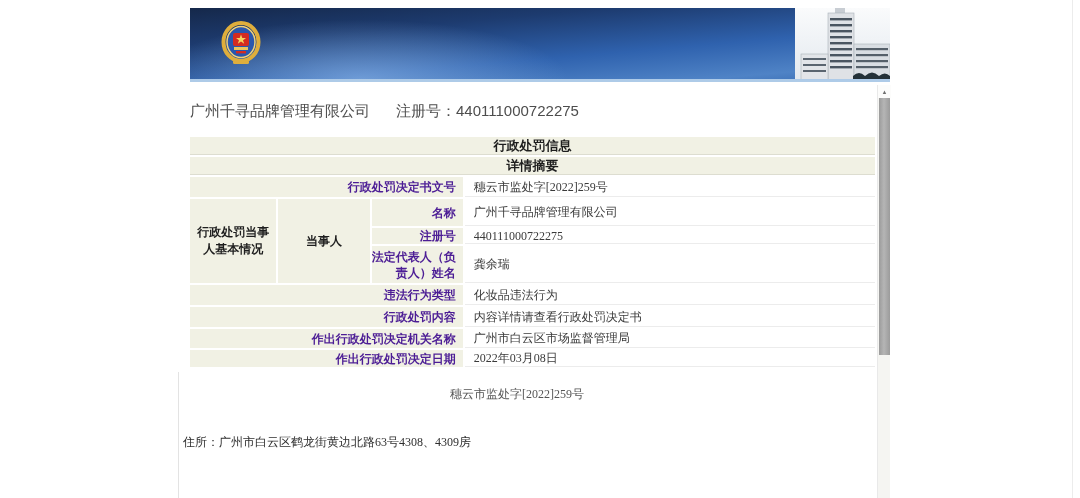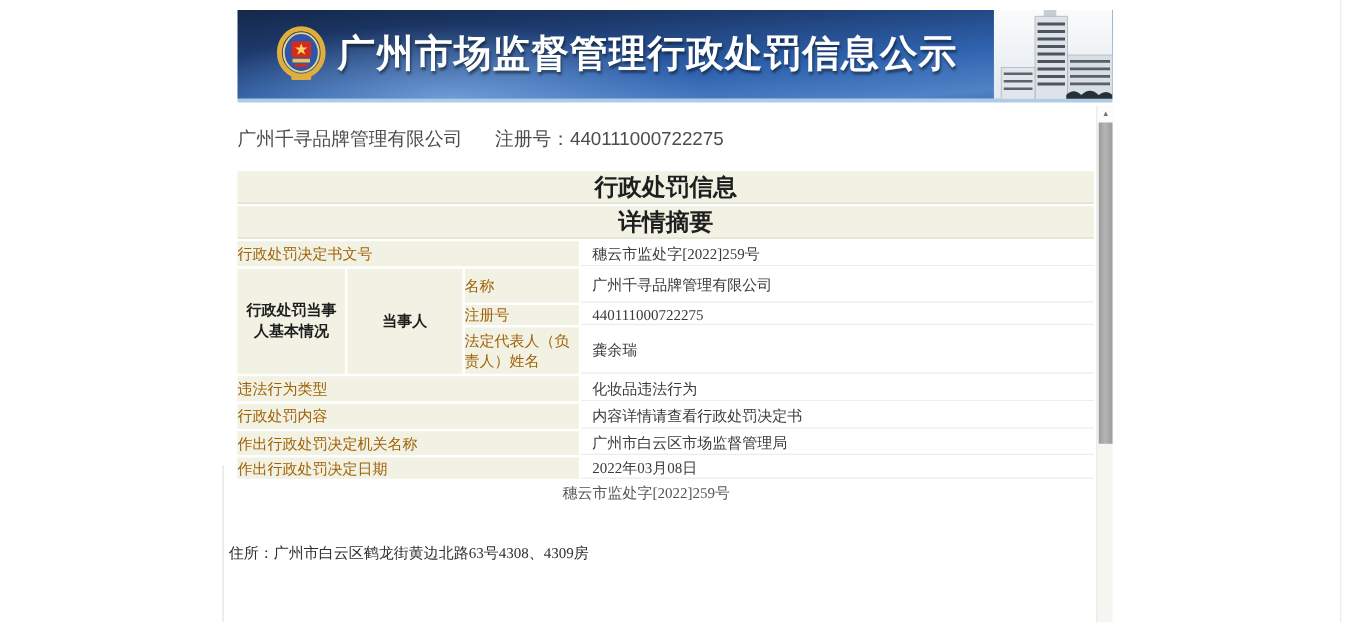--- a/index.html
+++ b/index.html
@@ -39,30 +39,30 @@
   
   .penalty-table {
     position:absolute; left:188px; top:135px; width:689px;
     border-collapse:separate; border-spacing:2px; table-layout:fixed;
     font-family:"Liberation Serif", serif;
   }
   .penalty-table td {
     font-size:12px; color:#333; vertical-align:middle; overflow:hidden;
   }
   td.hd {
-    background:#f1f1e4; text-align:center; font-weight:bold; font-size:19px; color:#1e1e1e;
+    background:#f1f1e4; text-align:center; font-weight:bold; font-size:13px; color:#1e1e1e;
     box-shadow:inset 0 -1px 0 #ddddd0;
     margin-top:47px;
   }
   td.grp {
     background:#f1f1e4; text-align:center; font-weight:bold; color:#1e1e1e;
     padding:0 4px; line-height:17px;
   }
   td.lbl {
-    background:#f1f1e4; font-weight:normal; color:#a16207;
+    background:#f1f1e4; text-align:right; font-weight:bold; color:#4c1d95;
     padding-right:7px; line-height:16px;
   }
   td.val {
     background:#ffffff; text-align:left; padding-left:9px; color:#3a3a3a;
     box-shadow:inset 0 -1px 0 #ececec;
   }
 
   
   .decree-border { position:absolute; left:178px; top:372px; width:1px; height:126px; background:#e3e3e3; }
   .decree { position:absolute; left:183px; top:372px; width:668px; font-family:"Liberation Serif", serif; }
@@ -99,21 +99,20 @@
       <ellipse cx="21" cy="22" rx="17.5" ry="19" fill="none" stroke="#dfae3c" stroke-width="4"></ellipse>
       <ellipse cx="21" cy="22" rx="14" ry="15.5" fill="#2a57ad" stroke="#f2d27a" stroke-width="1.5"></ellipse>
       <rect x="13" y="13" width="16" height="13" rx="2" fill="#d42b20"></rect>
       <polygon points="21,14.5 22.3,18 26,18 23,20.2 24.2,23.7 21,21.5 17.8,23.7 19,20.2 16,18 19.7,18" fill="#f6d45e"></polygon>
       <rect x="14" y="27" width="14" height="3" fill="#e9c45c"></rect>
       <rect x="16" y="31" width="10" height="2.4" fill="#d42b20"></rect>
       <rect x="13" y="40" width="16" height="4" rx="1.5" fill="#dfae3c"></rect>
     </svg>
   </div>
 
-  <div class="banner-title">广州市场监督管理行政处罚信息公示</div>
 
   <div class="building">
     <svg width="95" height="74" viewBox="0 0 95 74">
       <defs>
         <linearGradient id="sky" x1="0" y1="0" x2="0" y2="1">
           <stop offset="0" stop-color="#fafbfc"></stop>
             <stop offset="1" stop-color="#e2e8ee"></stop>
         </linearGradient>
       </defs>
       <rect x="0" y="0" width="95" height="74" fill="url(#sky)"></rect>

